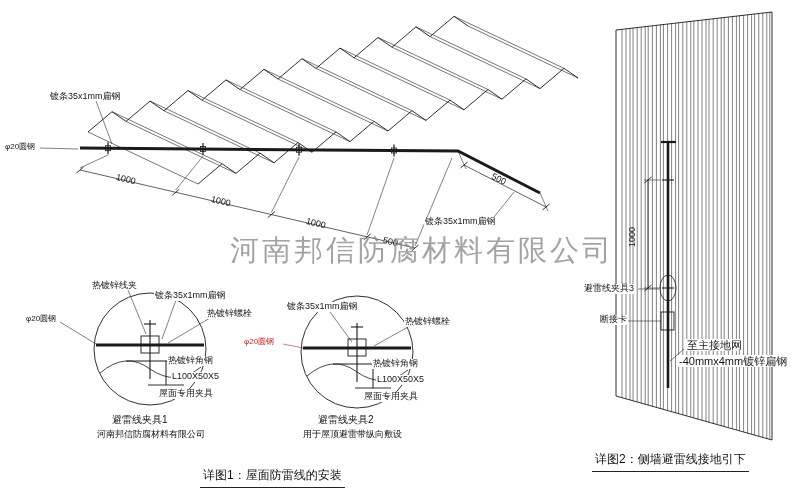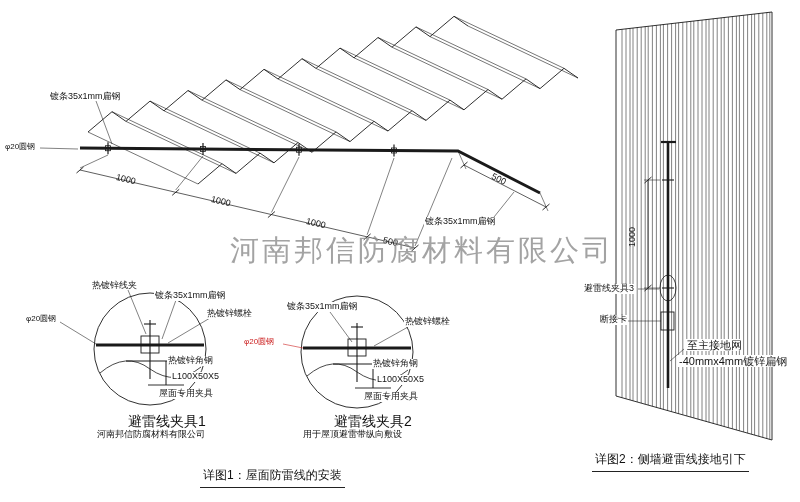--- a/index.html
+++ b/index.html
@@ -10,21 +10,21 @@
   #stage{position:absolute;left:0;top:0;width:688px;height:502px;}
   #art{position:absolute;left:0;top:0;}
   .lbl{position:absolute;font-size:9px;line-height:1.1;white-space:nowrap;color:#151515;}
   .sm{font-size:8px;}
   .bg{background:#ffffff;padding:0 1px;}
   .red{color:#cc2222;}
   .big{font-size:11px;}
   .rot13{transform:rotate(13deg);transform-origin:left top;}
   .rot27{transform:rotate(27deg);transform-origin:left top;}
   .rotv{transform:rotate(-90deg);transform-origin:left top;}
-  .dtitle{position:absolute;font-size:14px;white-space:nowrap;color:#111;margin-left:16px;}
+  .dtitle{position:absolute;font-size:10px;white-space:nowrap;color:#111;}
   .dsub{position:absolute;font-size:9px;white-space:nowrap;color:#111;}
   .caption{position:absolute;font-size:12px;white-space:nowrap;color:#111;
            border-bottom:1px solid #222;padding:0 3px 3px 3px;}
   .watermark{position:absolute;left:230px;top:231px;font-size:29px;letter-spacing:3px;
              color:#8a8a8a;opacity:.78;white-space:nowrap;}
 </style>
 </head>
 <body>
 
 <div id="stage">

